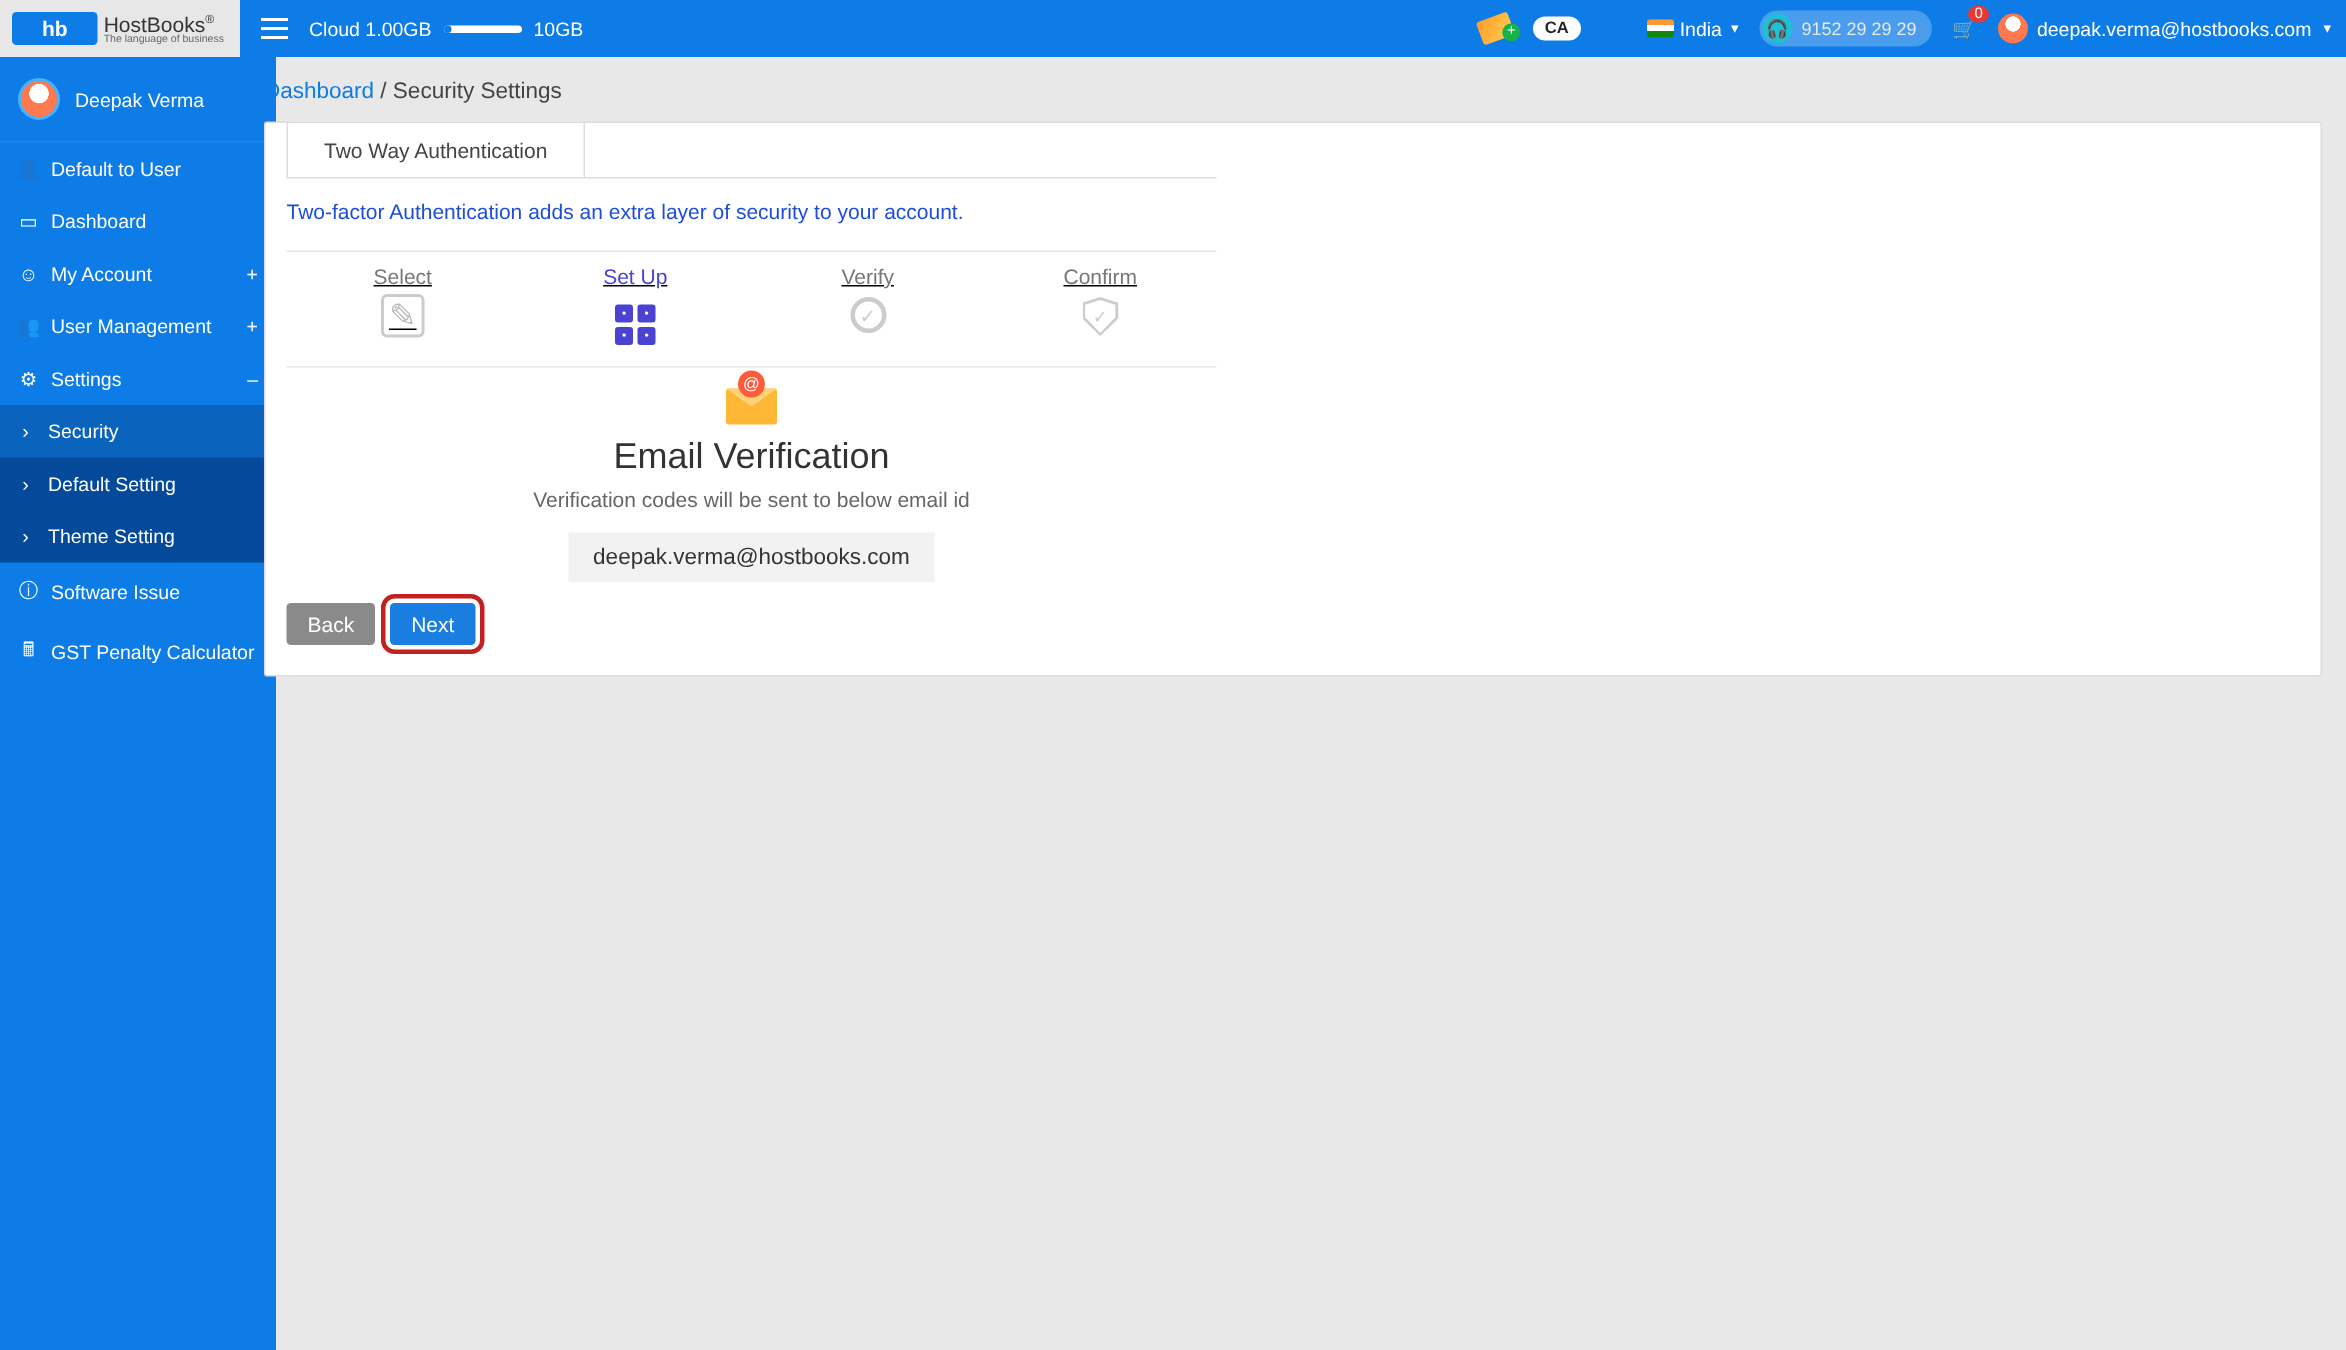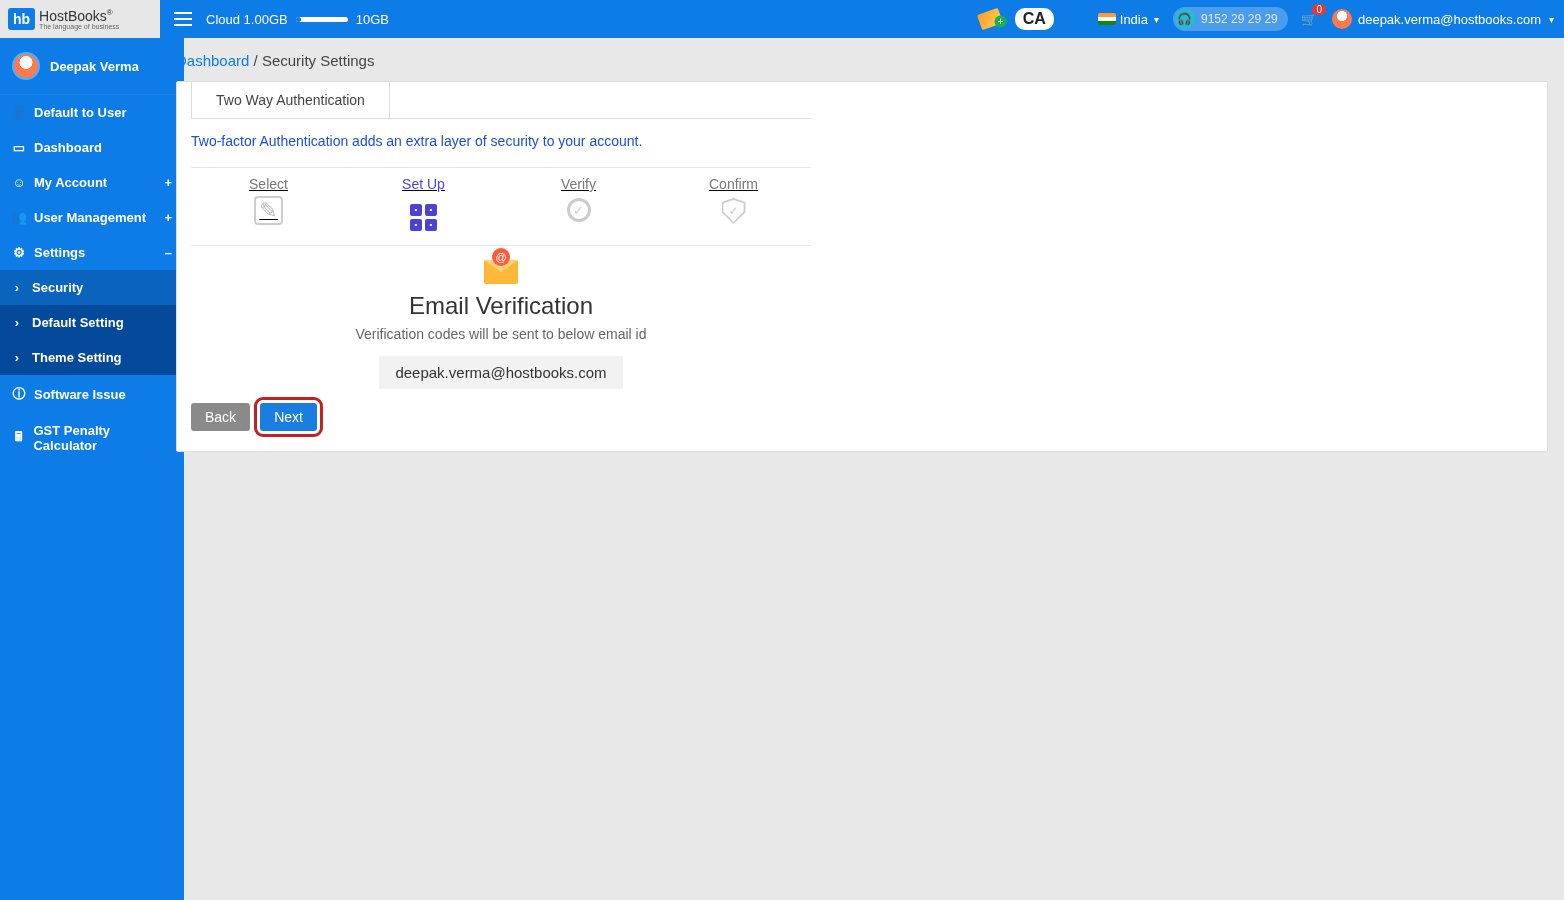--- a/index.html
+++ b/index.html
@@ -1,42 +1,42 @@
 <!DOCTYPE html>
 <html><head>
 <meta charset="utf-8">
 <style>
 * { margin: 0; padding: 0; box-sizing: border-box; font-family: "Segoe UI", Arial, sans-serif; }
 body { background: #e8e8e8; width: 1564px; height: 900px; overflow: hidden; }
 
 
 .topbar { height: 38px; background: #0d7ce6; display: flex; align-items: center; color: #fff; font-size: 13px; }
 .logo-box { width: 160px; height: 38px; background: #e7e7e7; display: flex; align-items: center; padding: 0 8px; }
-.logo-hb { background: #0d7ce6; color: #fff; font-weight: bold; font-size: 14px; padding: 3px 5px; border-radius: 3px; margin-right: 4px; }
+.logo-hb { background: #0d7ce6; color: #fff; font-weight: bold; font-size: 14px; padding: 3px 20px; border-radius: 3px; margin-right: 4px; }
 .logo-text { color: #333; font-size: 14px; line-height: 1; }
 .logo-text .sub { font-size: 7px; color: #666; display: block; }
 .hamburger { margin: 0 14px; cursor: pointer; }
 .cloud-label { margin-right: 8px; }
 .progress { width: 52px; height: 5px; background: #fff; border-radius: 3px; margin-right: 8px; position: relative; }
 .progress::after { content: ""; position: absolute; left: 0; top: 0; width: 10%; height: 100%; background: #0d7ce6; border-radius: 3px; }
 .topbar-right { margin-left: auto; display: flex; align-items: center; gap: 14px; padding-right: 10px; }
 .ticket-icon { width: 22px; height: 16px; background: linear-gradient(135deg,#ff9a2e,#ffd24d); transform: rotate(-20deg); border-radius: 2px; position: relative; }
 .ticket-icon::after { content: "+"; position: absolute; right: -4px; bottom: -4px; background: #17b24a; color: #fff; font-size: 10px; line-height: 12px; width: 12px; height: 12px; border-radius: 50%; text-align: center; transform: rotate(20deg); }
-.ca-pill { background: #fff; color: #222; font-weight: bold; padding: 2px 8px; border-radius: 10px; font-size: 16px; }
+.ca-pill { background: #fff; color: #222; font-weight: bold; padding: 2px 8px; border-radius: 10px; font-size: 11px; }
 .country { display: flex; align-items: center; gap: 4px; margin-left: 30px; }
 .flag { width: 18px; height: 12px; background: linear-gradient(#ff9933 33%, #fff 33% 66%, #138808 66%); border-radius: 2px; }
 .support-pill { background: rgba(255,255,255,.25); border-radius: 12px; padding: 2px 10px 2px 2px; display: flex; align-items: center; gap: 6px; font-size: 12px; color: #e8e8e8; }
 .support-pill .dot { width: 20px; height: 20px; border-radius: 50%; background: #1ec0d6; display: flex; align-items: center; justify-content: center; font-size: 12px; }
 .cart { position: relative; }
 .cart-badge { position: absolute; top: -8px; right: -8px; background: #e53935; color: #fff; border-radius: 8px; font-size: 10px; padding: 0 4px; }
 .user-email { display: flex; align-items: center; gap: 6px; }
 .avatar-sm { width: 20px; height: 20px; border-radius: 50%; background: radial-gradient(circle at 50% 35%, #fff 30%, #ff784e 32%); }
 
 
-.sidebar { position: absolute; top: 38px; left: 0; width: 184px; height: calc(100% - 38px); background: #0d7ce6; color: #fff; font-size: 13px; font-weight: bold; }
+.sidebar { position: absolute; top: 38px; left: 0; width: 184px; height: calc(100% - 38px); background: #0d7ce6; color: #fff; font-size: 13px; }
 .profile-row { background: #0d7ce6; padding: 14px 12px; display: flex; align-items: center; gap: 10px; border-bottom: 1px solid rgba(255,255,255,.08); }
 .profile-avatar { width: 28px; height: 28px; border-radius: 50%; background: radial-gradient(circle at 50% 35%, #fff 32%, #ff784e 34%); border: 2px solid #46b2ff; }
 .side-item { padding: 10px 12px; display: flex; align-items: center; gap: 8px; cursor: pointer; }
 .side-item.active-parent { background: #0d7ce6; }
 .side-item .plus { margin-left: auto; }
 .side-sub { background: #054a9a; }
 .side-sub .side-item { padding-left: 10px; }
 .side-sub .side-item.active { background: #0a63bd; }
 .icon { width: 14px; display: inline-flex; justify-content: center; }
 

